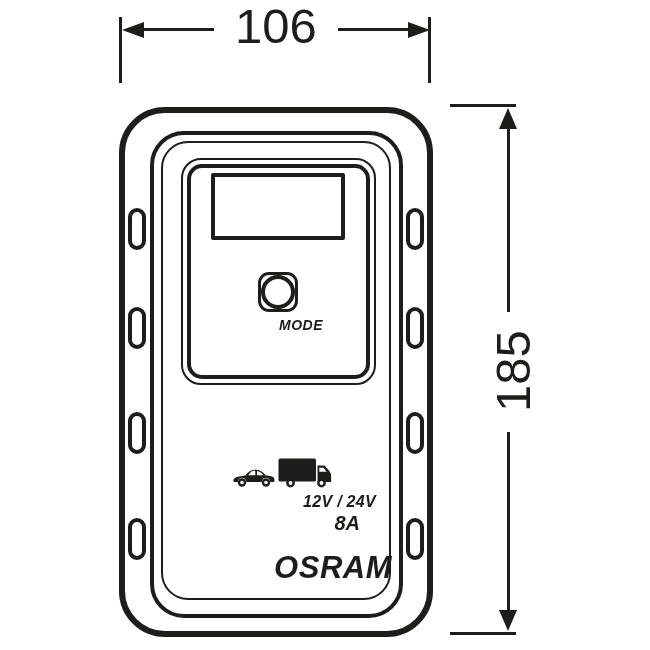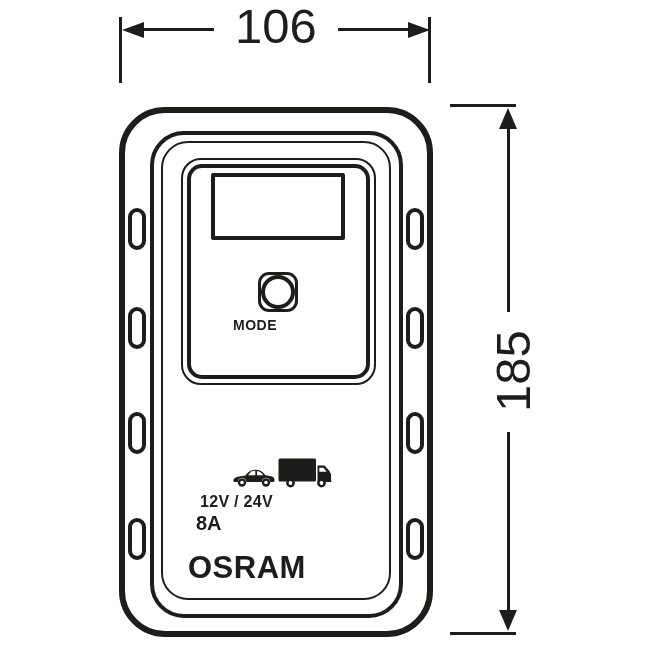--- a/index.html
+++ b/index.html
@@ -36,21 +36,21 @@
   .shell2{border-width:2.5px;border-radius:27px;}
   .panel-outer{border-width:2px;border-radius:20px;}
   .panel-inner{border-width:4px;border-radius:15px;}
   .display-rect{border-width:4px;border-radius:2px;background:#fff;}
   .tab{border:4px solid var(--line);border-radius:9px;background:#fff;}
   .mode-button{
     border:3.5px solid var(--line);border-radius:11px;background:#fff;
     display:flex;align-items:center;justify-content:center;
   }
   .mode-circle{width:26px;height:26px;border:4px solid var(--line);border-radius:50%;}
-  .label{color:var(--line);text-align:left;white-space:nowrap;}
+  .label{color:var(--line);text-align:right;white-space:nowrap;font-style:italic;}
   .mode-label{font-size:14px;font-weight:700;letter-spacing:0.5px;}
   .voltage-label{font-size:16px;font-weight:700;letter-spacing:0.3px;}
   .current-label{font-size:20px;font-weight:700;}
   .brand-label{font-size:31px;font-weight:700;letter-spacing:0.5px;}
 </style>
 </head>
 <body>
 
 <div class="stage">
 
@@ -111,18 +111,18 @@
     <svg class="abs" style="left:278px;top:458px;" width="54" height="30" viewBox="0 0 54 30">
       <rect x="0.5" y="0.5" width="37.5" height="23" rx="1.5" fill="#1d1d1b"></rect>
       <path fill="#1d1d1b" d="M39.5,7.5 L46.5,7.5 L51,12.5 L53,16 L53.2,24 L39.5,24 Z"></path>
       <path fill="#ffffff" d="M41.3,9.8 L45.5,9.8 L48.6,13.8 L41.3,13.8 Z"></path>
       <circle cx="12.5" cy="25" r="4.4" fill="#1d1d1b"></circle>
         <circle cx="12.5" cy="25" r="1.9" fill="#ffffff"></circle>
       <circle cx="43.5" cy="25" r="4.4" fill="#1d1d1b"></circle>
         <circle cx="43.5" cy="25" r="1.9" fill="#ffffff"></circle>
     </svg>
 
-    <div class="abs label voltage-label" style="left:200px;top:493px;width:164px;">12V / 24V</div>
+    <div class="abs label voltage-label" style="left:212px;top:493px;width:164px;">12V / 24V</div>
     <div class="abs label current-label" style="left:196px;top:512px;width:164px;">8A</div>
     <div class="abs label brand-label" style="left:188px;top:550px;width:204px;">OSRAM</div>
   </div>
 
 </div>
 
 </body></html>

